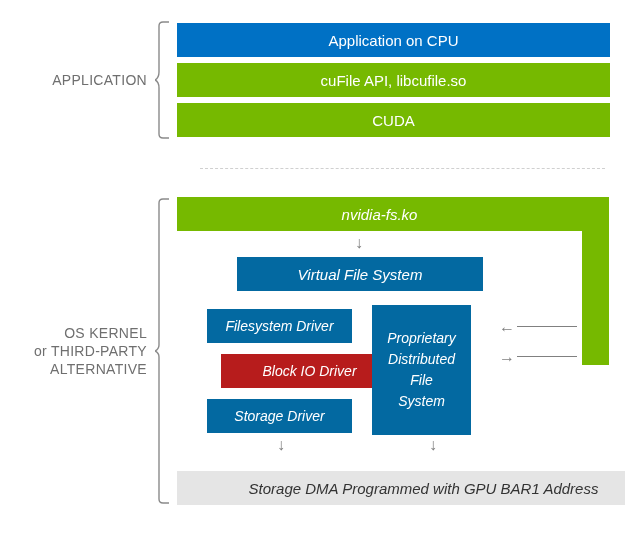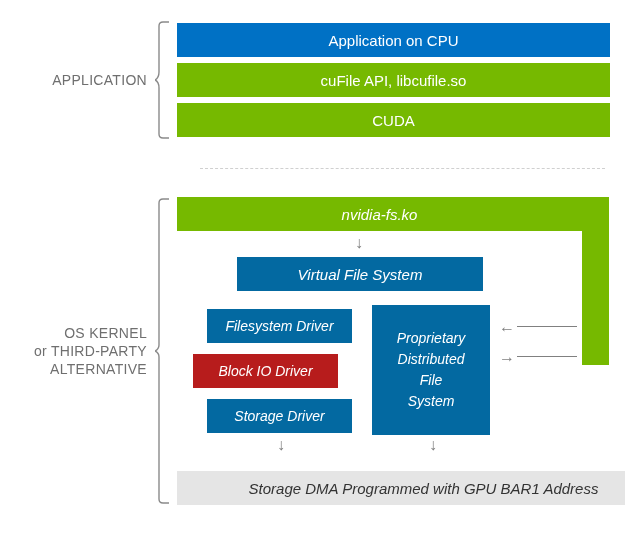--- a/index.html
+++ b/index.html
@@ -108,24 +108,24 @@
 
       <div class="layer green" style="left:0; top:0; width:432px; height:34px;"></div>
       <div class="layer green" style="left:405px; top:0; width:27px; height:168px;"></div>
       <div class="layer" style="left:0; top:0; width:405px; height:34px; display:flex; align-items:center; justify-content:center; color:#fff; font-size:15px;">nvidia-fs.ko</div>
 
       <div class="layer" style="left:0; top:34px; width:405px; height:236px; border:none; background:#fff;"></div>
 
       <div class="layer box grey" style="left:60px; top:60px; width:246px;">Virtual File System</div>
 
       <div class="layer box grey halfbox smallfont" style="left:30px; top:112px;">Filesystem Driver</div>
-      <div class="layer box red  halfbox smallfont" style="left:16px; top:157px;">Block IO Driver</div>
+      <div class="layer box red  halfbox smallfont" style="left:44px; top:157px;padding-left:16px;">Block IO Driver</div>
       <div class="layer box grey halfbox smallfont" style="left:30px; top:202px;">Storage Driver</div>
 
-      <div class="layer grey" style="left:195px; top:108px; width:118px; height:130px; display:flex; flex-direction:column; align-items:center; justify-content:center; color:#fff; font-size:14px; line-height:1.5;">
+      <div class="layer grey" style="left:195px; top:108px; width:99px; height:130px; display:flex; flex-direction:column; align-items:center; justify-content:center; color:#fff; font-size:14px; line-height:1.5;">
         <span>Proprietary</span>
         <span>Distributed</span>
         <span>File</span>
         <span>System</span>
       </div>
 
       <div class="layer box lightgrey" style="left:0; top:274px; width:493px;">Storage DMA Programmed with GPU BAR1 Address</div>
 
       <div class="arrow" style="left:178px; top:38px;">↓</div>
       <div class="arrow" style="left:100px; top:240px;">↓</div>

